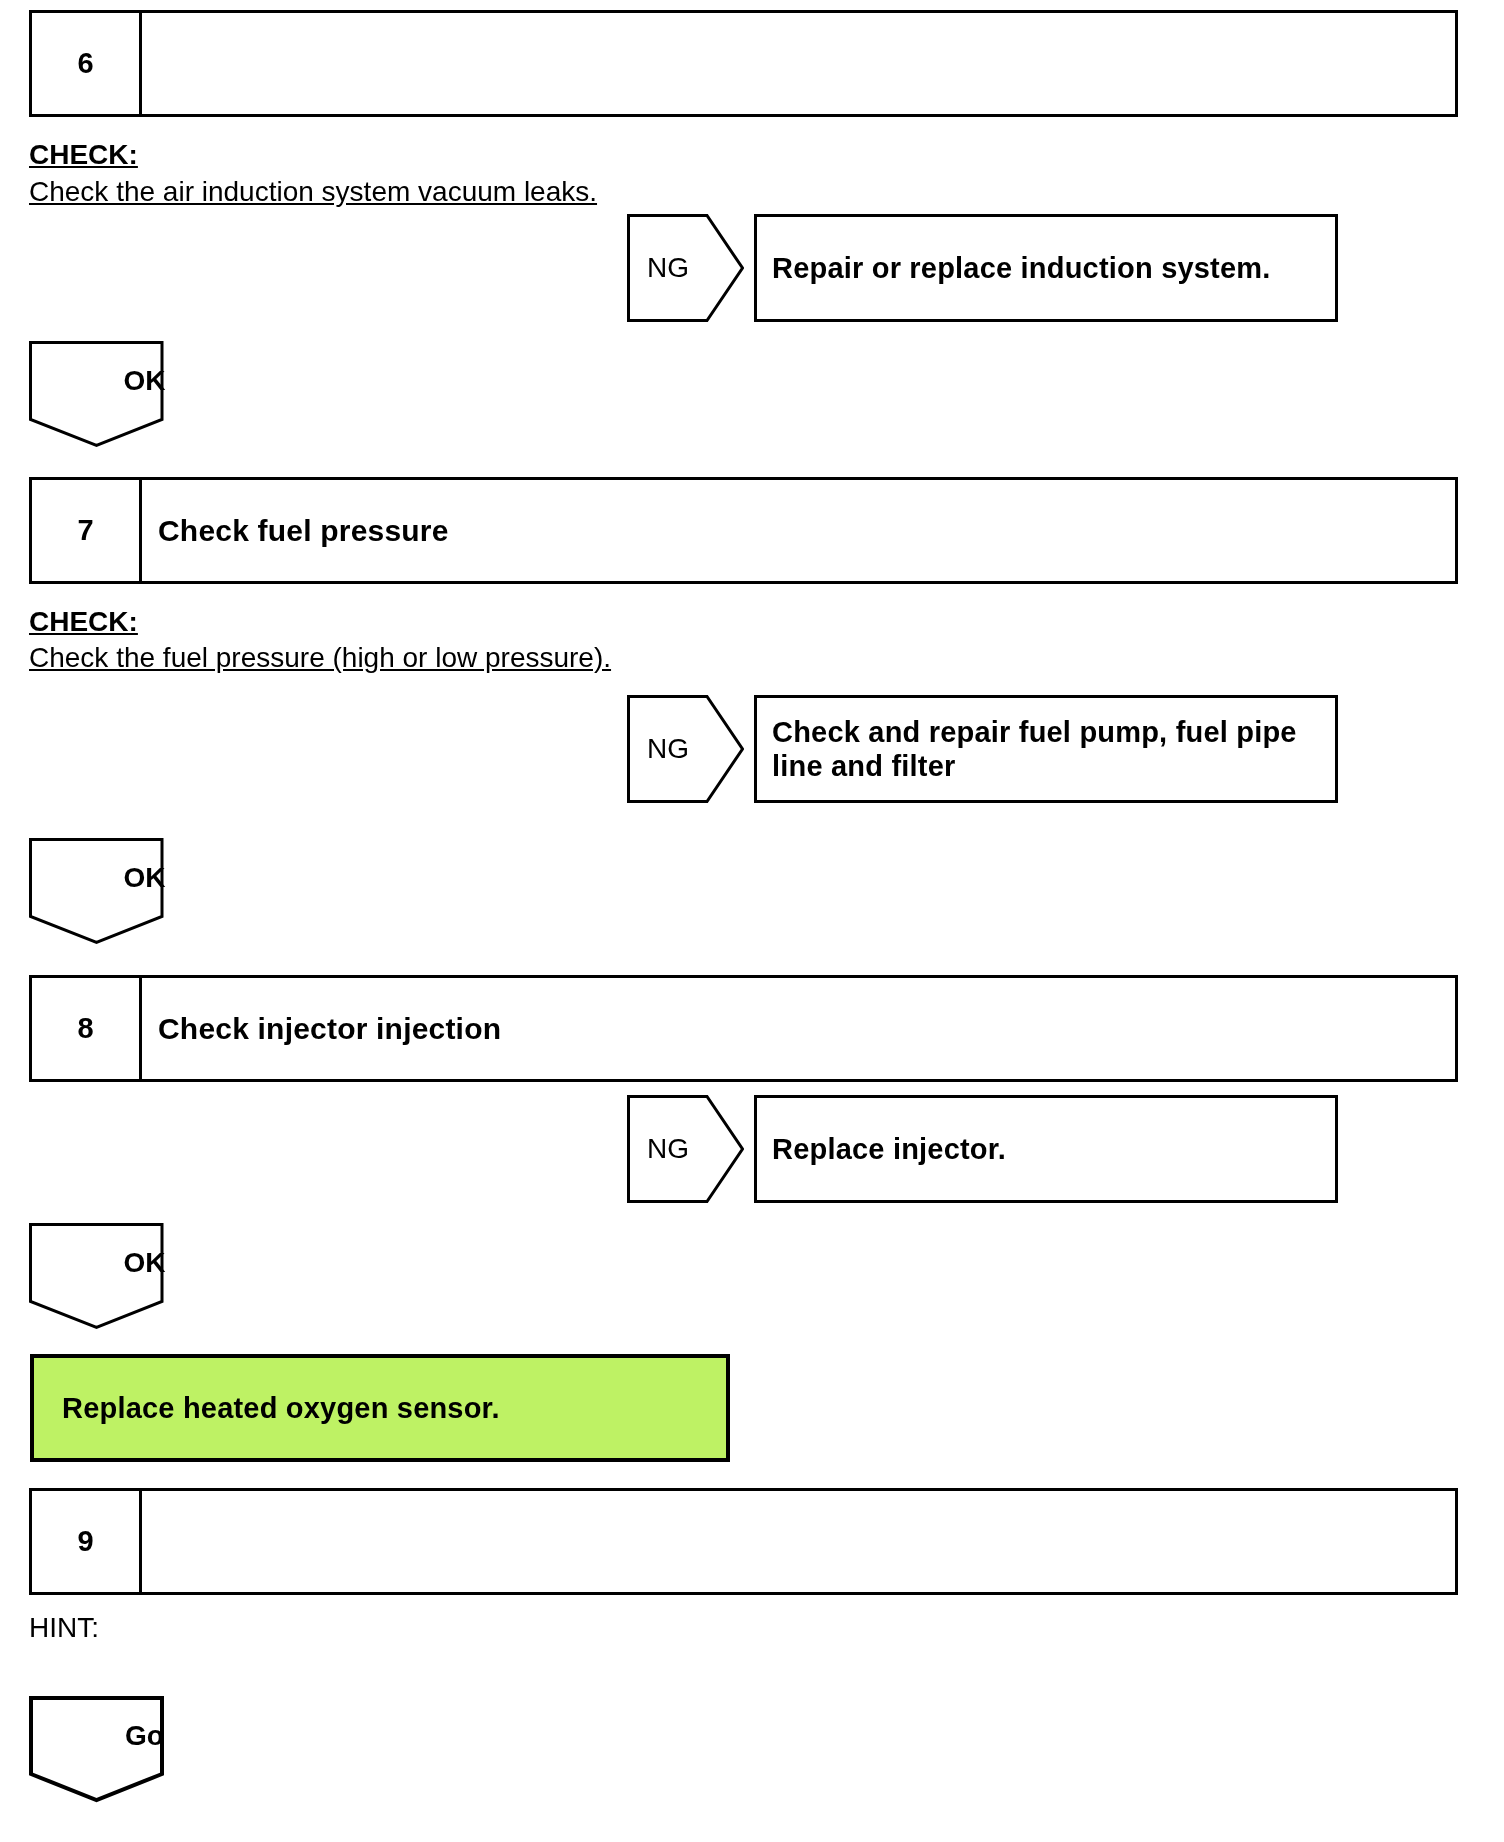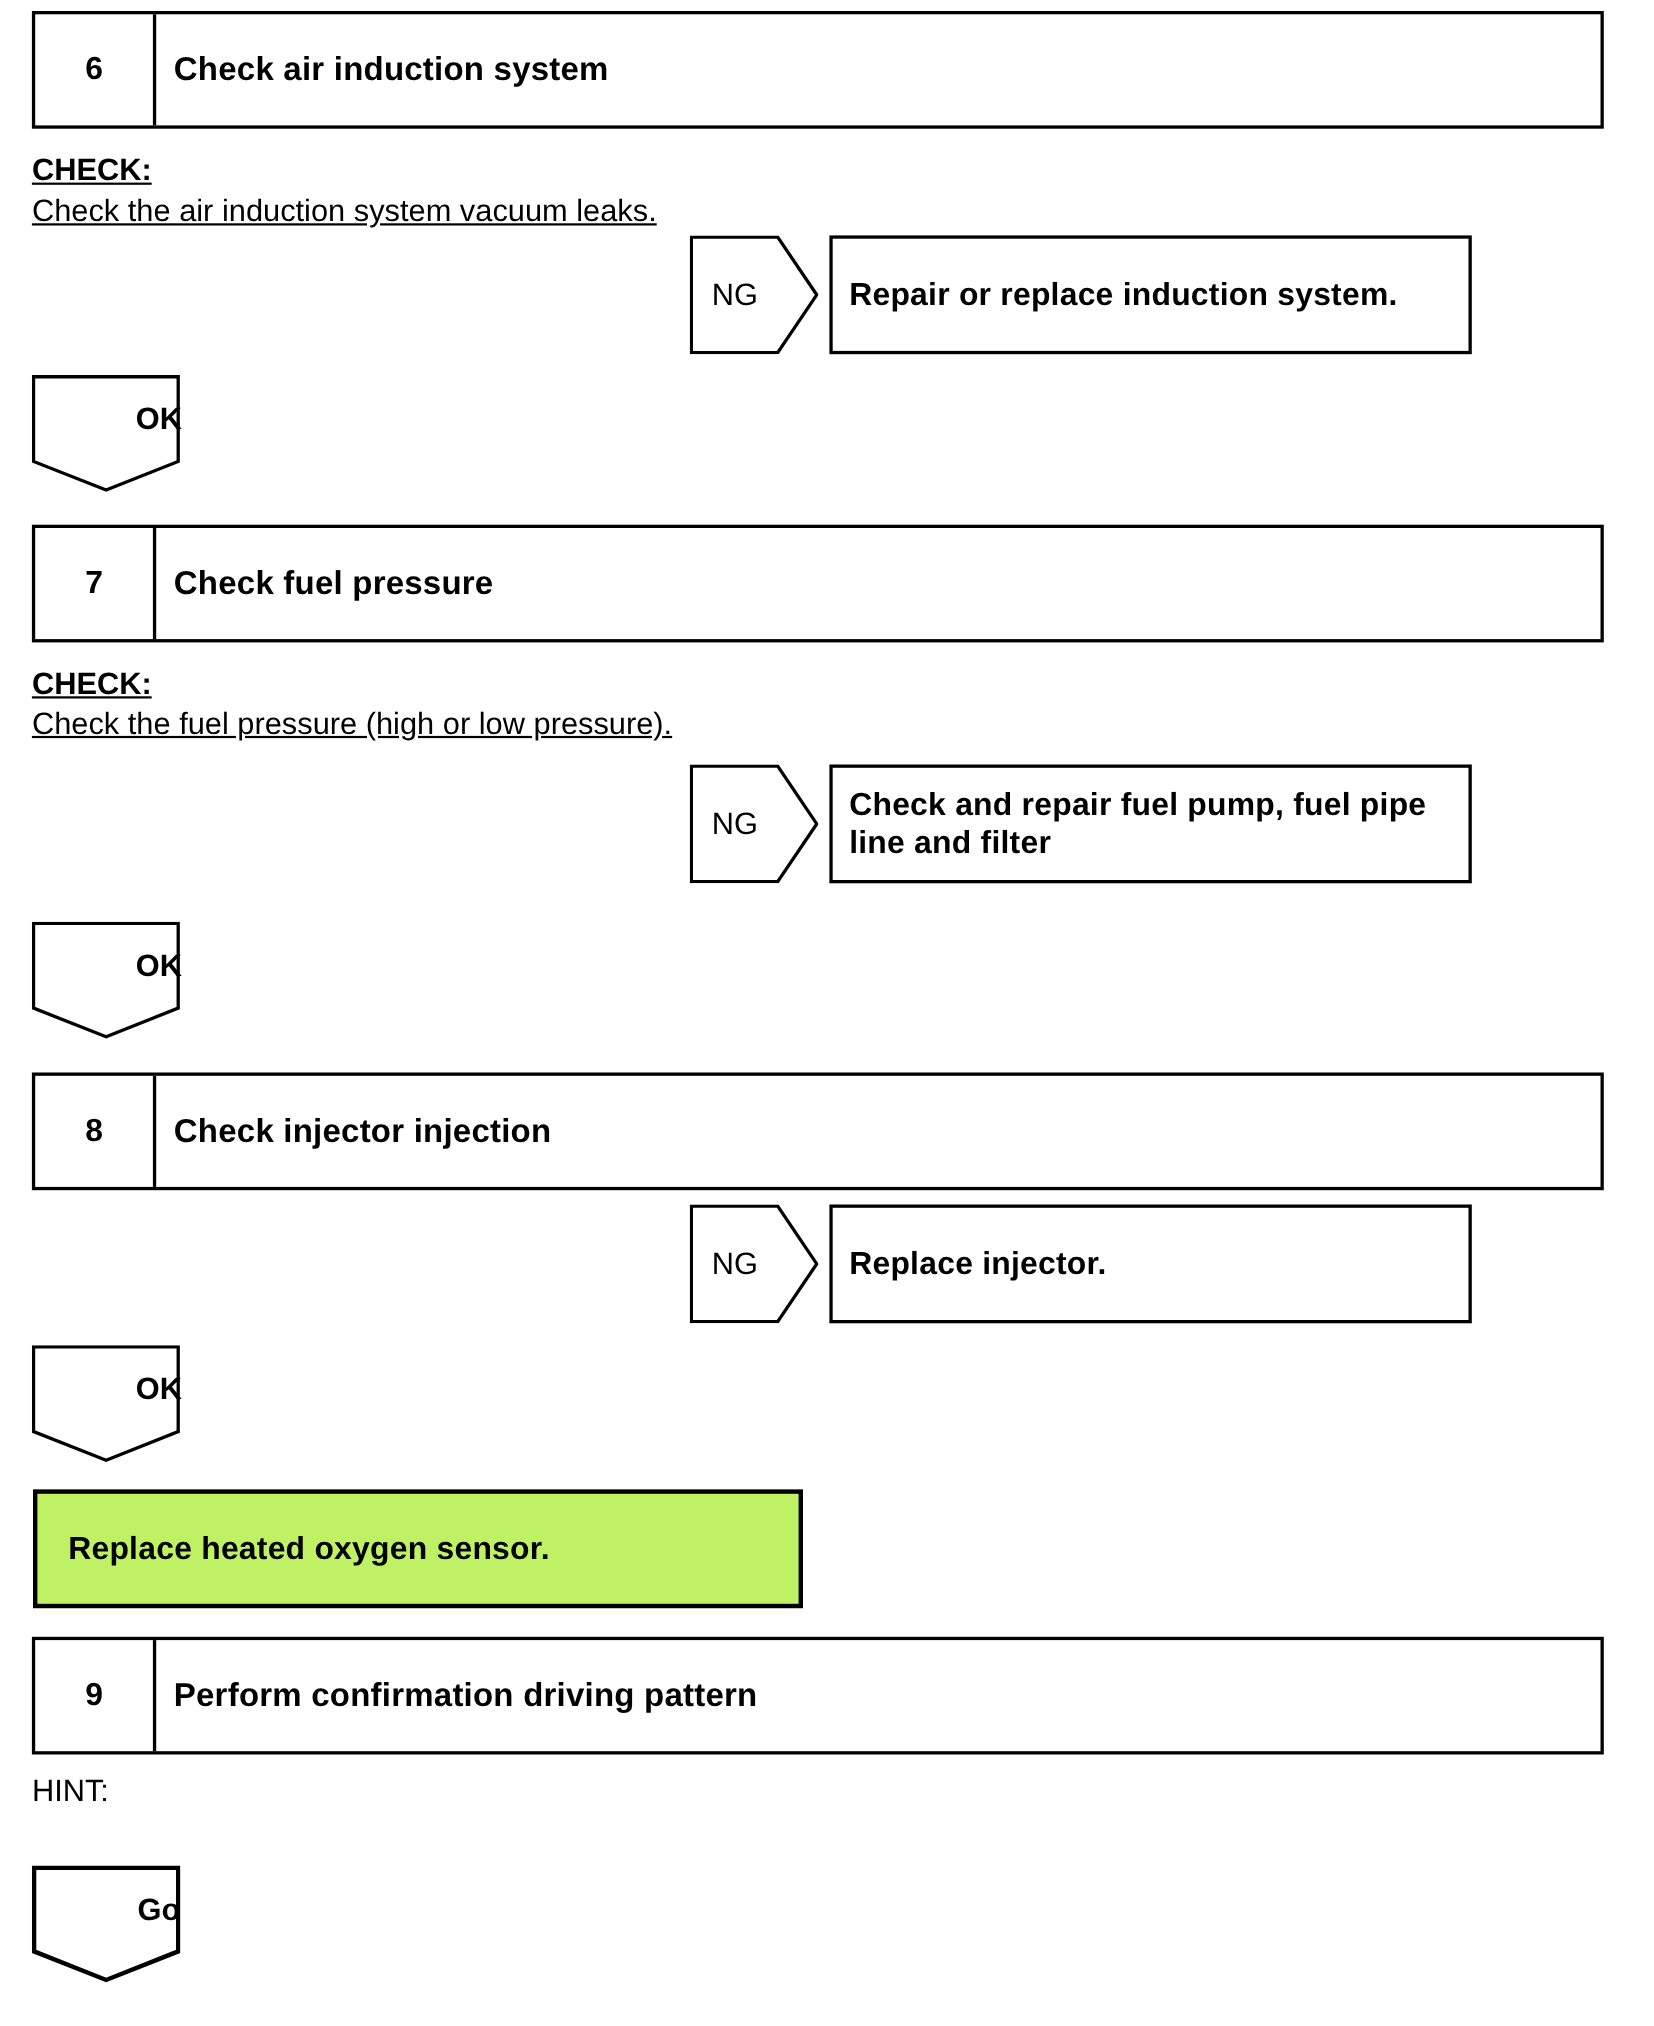--- a/index.html
+++ b/index.html
@@ -122,21 +122,20 @@
   }
   .action-box .result-text { padding-left: 28px; }
 </style>
 </head>
 <body>
 
 <div class="page">
 
   <div class="step-box" style="top:10px">
     <div class="step-num">6</div>
-    <div class="step-title">Check air induction system</div>
   </div>
   <div class="note-label bold-underline" style="top:139px">CHECK:</div>
   <div class="note-body" style="top:176px">Check the air induction system vacuum leaks.</div>
 
   <div class="ng-wrap" style="top:214px">
     <svg class="shape" width="117" height="108" viewBox="0 0 117 108">
       <polygon points="1.5,1.5 80,1.5 115.5,54 80,106.5 1.5,106.5" fill="#ffffff" stroke="#000000" stroke-width="3"></polygon>
     </svg>
     <span class="lbl">NG</span>
   </div>
@@ -196,21 +195,20 @@
     </svg>
     <span class="lbl">OK</span>
   </div>
 
   <div class="action-box">
     <div class="result-text">Replace heated oxygen sensor.</div>
   </div>
 
   <div class="step-box" style="top:1488px">
     <div class="step-num">9</div>
-    <div class="step-title">Perform confirmation driving pattern</div>
   </div>
   <div class="note-label" style="top:1612px">HINT:</div>
 
   <div class="ok-wrap" style="top:1696px">
     <svg class="shape" width="135" height="107" viewBox="0 0 135 107">
       <polygon points="2,2 133,2 133,78 67.5,104 2,78" fill="#ffffff" stroke="#000000" stroke-width="4"></polygon>
     </svg>
     <span class="lbl">Go</span>
   </div>
 

